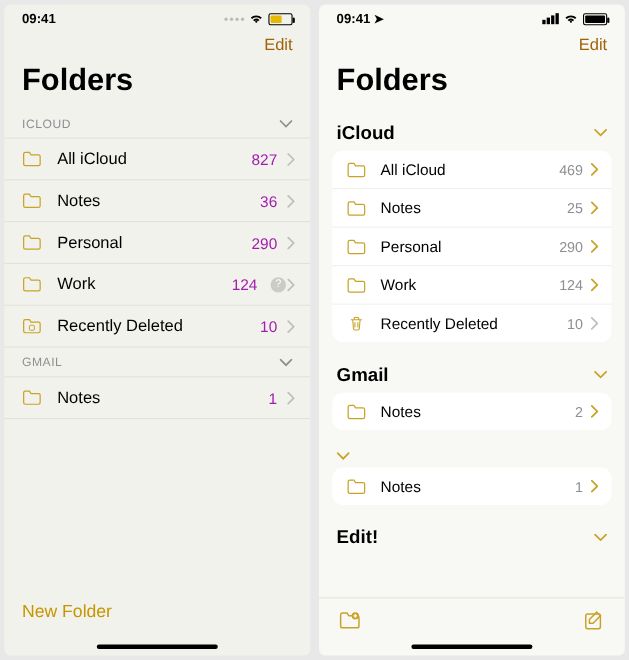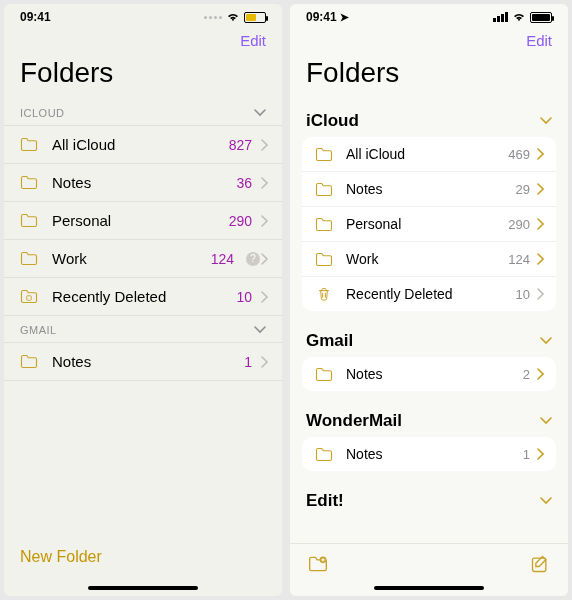--- a/index.html
+++ b/index.html
@@ -48,23 +48,23 @@
   }
   .battery::after {
     content: ""; position:absolute; right:-3px; top:3px; width:2px; height:5px; background:#000; border-radius:1px;
   }
   .battery .fill { position:absolute; left:1px; top:1px; bottom:1px; border-radius:1px; }
   .battery .half { width:50%; background:#e6b800; }
   .battery .full { width:88%; background:#000; }
   .loc-arrow { font-size:11px; }
   
   .nav { display:flex; justify-content:flex-end; padding: 4px 16px 6px 16px; }
-  .edit { color:#8b5cf6; font-size:15px; }
-  
-  .title { font-size:28px; font-weight:400; padding: 2px 16px 10px 16px; }
+  .edit { color:#a16207; font-size:15px; }
+  
+  .title { font-size:28px; font-weight:700; padding: 2px 16px 10px 16px; }
   
   .search {
     margin: 0 14px 10px 14px;
     background: #e5e5e2;
     border-radius: 9px;
     display:flex; align-items:center;
     padding: 6px 10px;
     color:#8e8e93;
   }
   .search .sicon { margin-right:6px; font-size:12px; }
@@ -320,21 +320,21 @@
               </svg>
             </span>
           </div>
           <div class="crow">
             <span class="icon">
               <svg width="18" height="15" viewBox="0 0 24 20">
                 <path d="M2 4a2 2 0 012-2h5l2 3h9a2 2 0 012 2v9a2 2 0 01-2 2H4a2 2 0 01-2-2z" fill="none" stroke="#c9a227" stroke-width="1.5"></path>
               </svg>
             </span>
             <span class="label">Notes</span>
-            <span class="count">29</span>
+            <span class="count">25</span>
             <span class="chev ">
               <svg width="8" height="12" viewBox="0 0 8 12">
                 <path d="M2 1l5 5-5 5" stroke="currentColor" stroke-width="1.6" fill="none" stroke-linecap="round"></path>
               </svg>
             </span>
           </div>
           <div class="crow">
             <span class="icon">
               <svg width="18" height="15" viewBox="0 0 24 20">
                 <path d="M2 4a2 2 0 012-2h5l2 3h9a2 2 0 012 2v9a2 2 0 01-2 2H4a2 2 0 01-2-2z" fill="none" stroke="#c9a227" stroke-width="1.5"></path>
@@ -399,21 +399,20 @@
             <span class="chev ">
               <svg width="8" height="12" viewBox="0 0 8 12">
                 <path d="M2 1l5 5-5 5" stroke="currentColor" stroke-width="1.6" fill="none" stroke-linecap="round"></path>
               </svg>
             </span>
           </div>
         </div>
       </div>
       <div class="group">
         <div class="group-title">
-          <span>WonderMail</span>
           <span class="chev-down">
             <svg width="12" height="8" viewBox="0 0 12 8">
               <path d="M1 1l5 5 5-5" stroke="currentColor" stroke-width="1.6" fill="none" stroke-linecap="round"></path>
             </svg>
           </span>
         </div>
         <div class="card">
           <div class="crow">
             <span class="icon">
               <svg width="18" height="15" viewBox="0 0 24 20">

